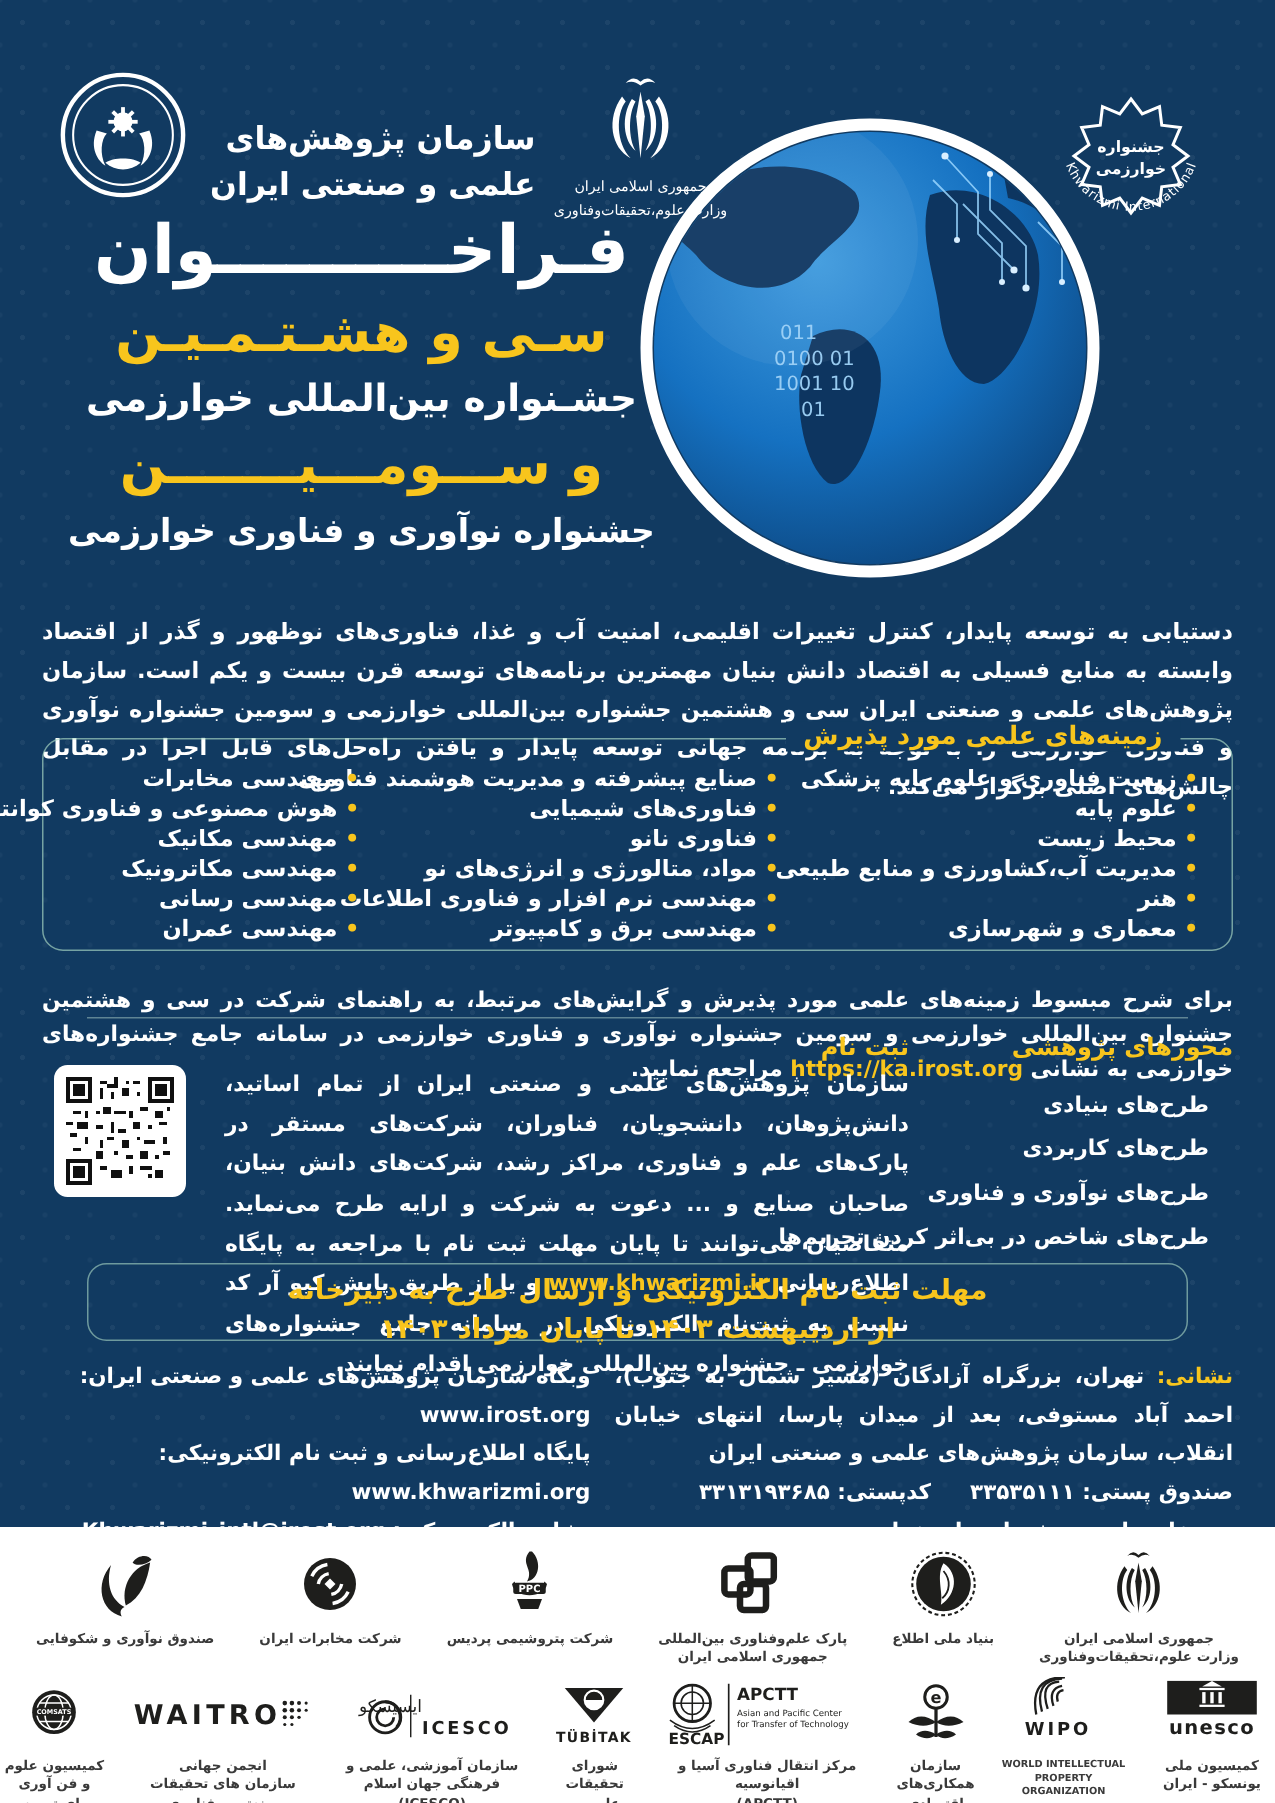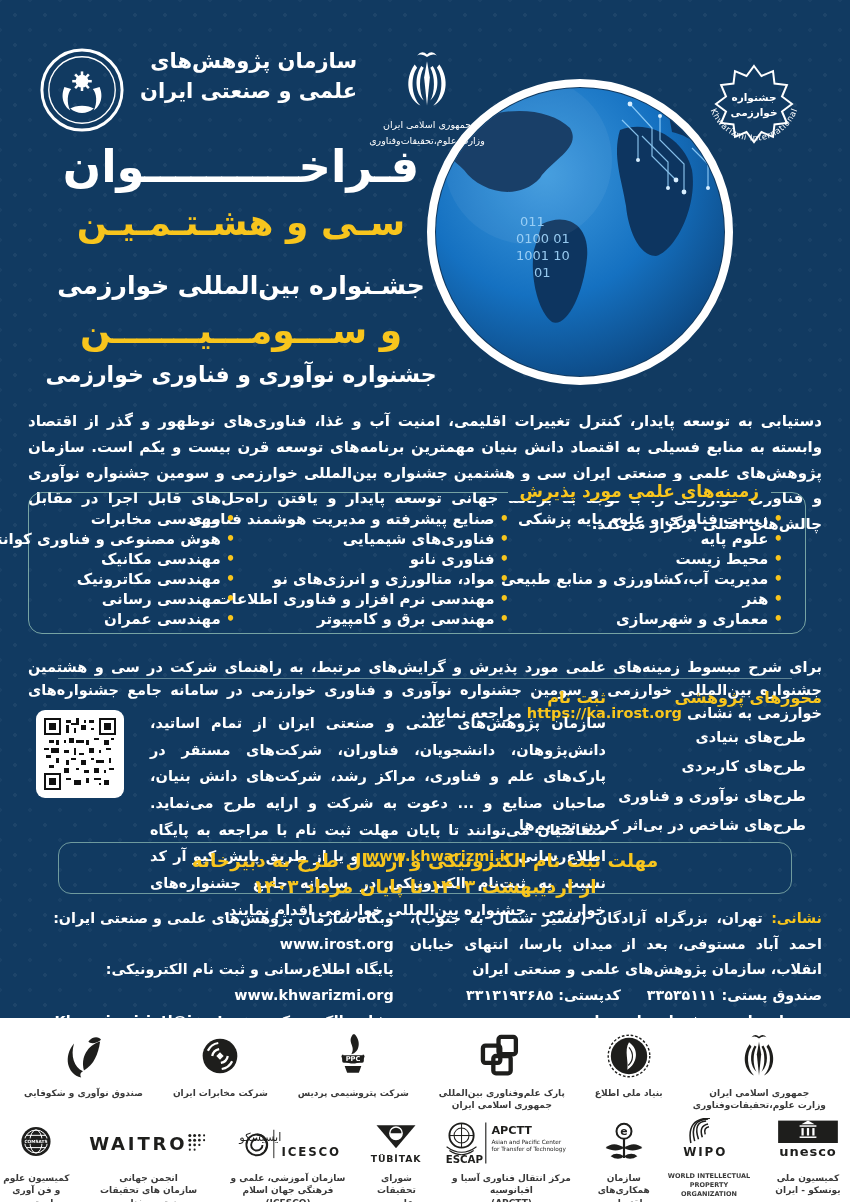--- a/index.html
+++ b/index.html
@@ -3,38 +3,38 @@
 <meta charset="utf-8">
 <style>
   html,body{margin:0;padding:0;background:#2b2b2b;}
   .poster{position:relative;width:850px;height:1202px;margin:0 auto;overflow:hidden;
     background:#113a61;font-family:"DejaVu Sans",sans-serif;color:#fff;}
   .bg-pattern{position:absolute;inset:0 0 184px 0;
     background-image:radial-gradient(rgba(255,255,255,.05) 1.6px,transparent 1.8px),
                      radial-gradient(rgba(255,255,255,.035) 1.6px,transparent 1.8px);
     background-size:30px 30px,30px 30px;background-position:0 0,15px 15px;pointer-events:none;}
   
-  .irost-brand{position:absolute;left:38px;top:46px;display:flex;gap:14px;align-items:flex-start;}
+  .irost-brand{position:absolute;left:38px;top:46px;display:flex;gap:14px;align-items:flex-end;}
   .irost-name{direction:rtl;text-align:right;font-size:21px;line-height:1.45;font-weight:700;}
   .ministry{position:absolute;left:352px;top:48px;width:150px;text-align:center;}
   .ministry .m-txt{font-size:9.5px;line-height:1.5;margin-top:2px;}
   .seal{position:absolute;left:694px;top:44px;width:120px;height:120px;}
   .globe{position:absolute;left:424px;top:76px;width:312px;height:312px;}
   
   .title{position:absolute;left:26px;top:140px;width:430px;direction:rtl;}
   .title div{text-align:center;white-space:nowrap;}
   .t1{font-size:45px;font-weight:700;color:#fff;margin-bottom:9px;}
-  .t2{font-size:36px;font-weight:700;color:#f8c51d;margin-bottom:28px;}
+  .t2{font-size:36px;font-weight:700;color:#f8c51d;margin-bottom:8px;}
   .t3{font-size:25px;font-weight:700;color:#fff;margin-bottom:10px;}
   .t4{font-size:36px;font-weight:700;color:#f8c51d;margin-bottom:11px;}
   .t5{font-size:22px;font-weight:700;color:#fff;}
   
   .intro{position:absolute;left:28px;right:28px;top:394px;direction:rtl;text-align:justify;
     font-size:15px;line-height:1.72;font-weight:700;}
-  .fields-box{position:absolute;left:28px;right:44px;top:492px;height:140px;
+  .fields-box{position:absolute;left:28px;right:28px;top:492px;height:140px;
     border:1.5px solid rgba(174,219,198,.65);border-radius:14px;direction:rtl;}
   .fields-legend{position:absolute;top:-12px;right:34px;background:#113a61;padding:0 12px;
     color:#f8c51d;font-size:17px;font-weight:700;}
   .fields-cols{display:flex;padding:16px 22px 0 14px;}
   .fields-col{list-style:none;margin:0;padding:0;}
   .fields-col.c1{width:37%;} .fields-col.c2{width:37%;} .fields-col.c3{width:26%;}
   .fields-col li{font-size:15px;line-height:20px;font-weight:700;white-space:nowrap;}
   .fields-col li::before{content:"•";color:#f8c51d;margin-left:5px;font-size:15px;}
   .guide{position:absolute;left:28px;right:28px;top:641px;direction:rtl;text-align:justify;
     font-size:14.5px;line-height:1.62;font-weight:700;}

